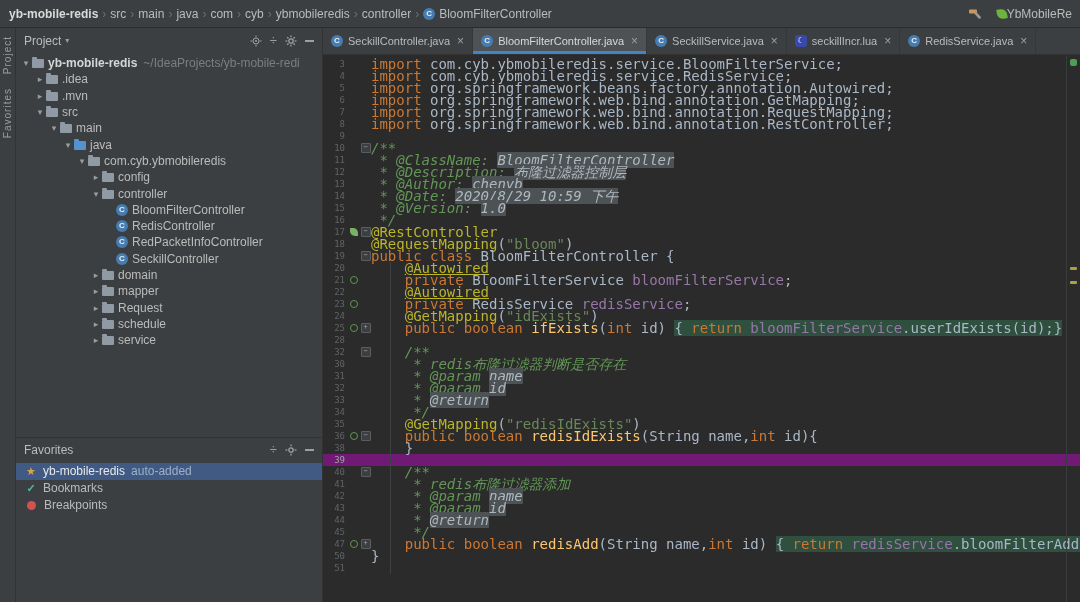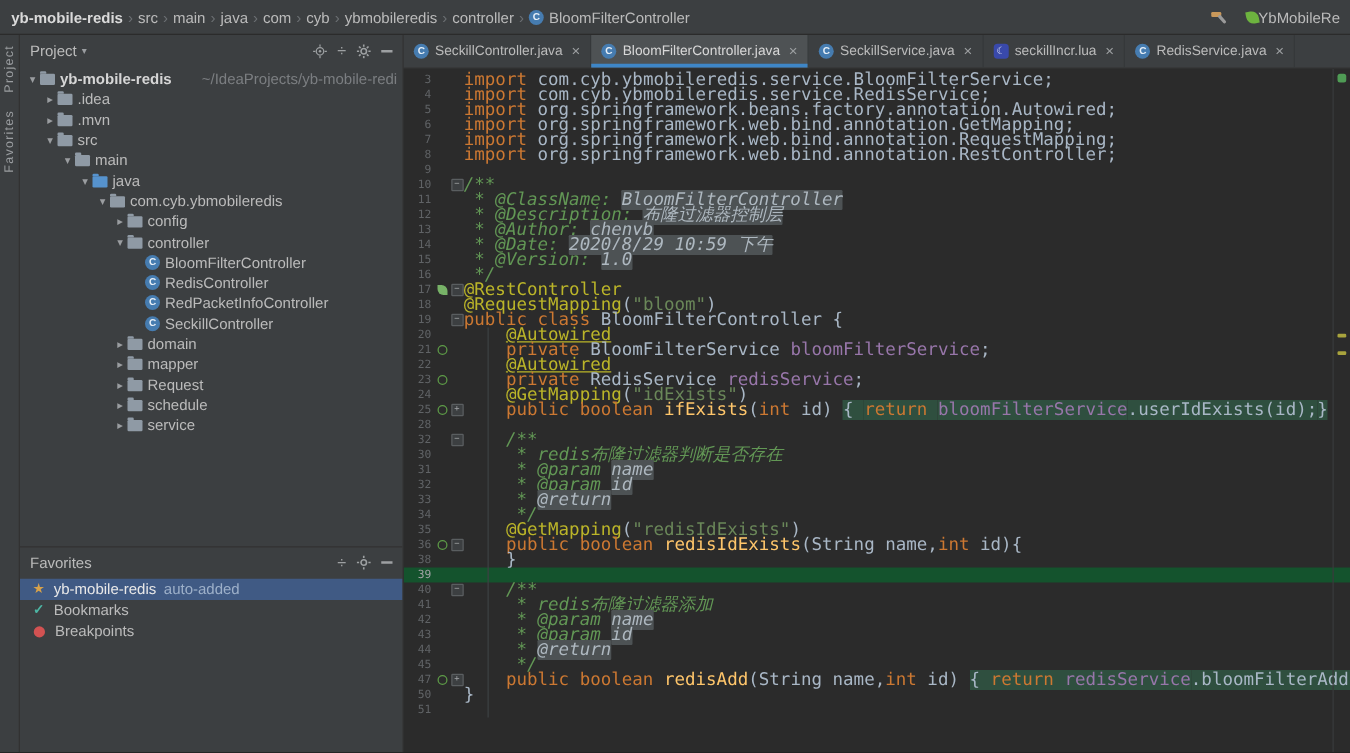--- a/index.html
+++ b/index.html
@@ -22,38 +22,38 @@
   .ph-title{display:flex;align-items:center;gap:4px;}
   .caret{font-size:8px;color:#9a9da0;}
   .ph-icons{display:flex;align-items:center;gap:8px;color:#9da0a2;}
   .div-sign{font-size:13px;line-height:12px;}
   .hide-bar{width:9px;height:2px;background:#9da0a2;display:inline-block;}
   .tree{flex:1 1 auto;overflow:hidden;padding-top:2px;}
   .tree-row{height:16.3px;display:flex;align-items:center;font-size:12px;color:#bbbbbb;white-space:nowrap;overflow:hidden;}
   .arrow{width:12px;font-size:9px;color:#9a9da0;text-align:center;flex:0 0 auto;}
   .tree-label{margin-left:4px;}
   .bold{font-weight:bold;color:#d6d6d6;}
-  .tree-suffix{color:#7b7e81;margin-left:24px;}
+  .tree-suffix{color:#7b7e81;margin-left:6px;}
   .fav-header{border-top:1px solid #323232;}
   .fav-list{flex:1 0 auto;}
   .fav-row{height:17px;display:flex;align-items:center;font-size:12px;color:#bbbbbb;padding-left:9px;white-space:nowrap;}
   .fav-row.selected{background:#405a84;color:#e8e8e8;}
   .fav-label{margin-left:6px;}
   .fav-suffix{color:#9db0c9;margin-left:6px;}
   
   .editor-col{flex:1;display:flex;flex-direction:column;min-width:0;}
   .tabs{height:26px;background:#3c3f41;display:flex;align-items:stretch;border-bottom:1px solid #323232;flex:0 0 auto;}
   .tab{display:flex;align-items:center;gap:5px;padding:0 8px;font-size:11px;color:#bbbbbb;border-right:1px solid #35383a;position:relative;}
   .tab.active{background:#4e5254;color:#d8d8d8;}
   .tab.active::after{content:"";position:absolute;left:0;right:0;bottom:0;height:3px;background:#3e86c7;}
   .tab-close{color:#9da0a2;font-size:12px;margin-left:2px;}
   .editor{flex:1;background:#2b2b2b;position:relative;font-family:"DejaVu Sans Mono",monospace;overflow:hidden;}
   .lines{padding-top:3px;position:relative;}
   .line{display:flex;height:12px;line-height:12px;}
-  .line.cur{background:#14532d;}
+  .line.cur{background:#701a75;}
   .ln{flex:0 0 22px;text-align:right;padding-right:3px;color:#606366;font-size:9px;}
   .cur .ln{color:#a1a3a5;}
   .gicon{flex:0 0 12px;display:flex;align-items:center;justify-content:center;}
   .gfold{flex:0 0 11px;display:flex;align-items:center;justify-content:center;}
   .foldbox{width:8px;height:8px;border:1px solid #5a5e60;background:#3c3f41;color:#a0a3a5;font-size:7px;line-height:6px;text-align:center;border-radius:1px;}
   .code{white-space:pre;font-size:14px;}
   .c-k{color:#cc7832;}
   .c-p{color:#a9b7c6;}
   .c-s{color:#6a8759;}
   .c-a{color:#bbb529;}

